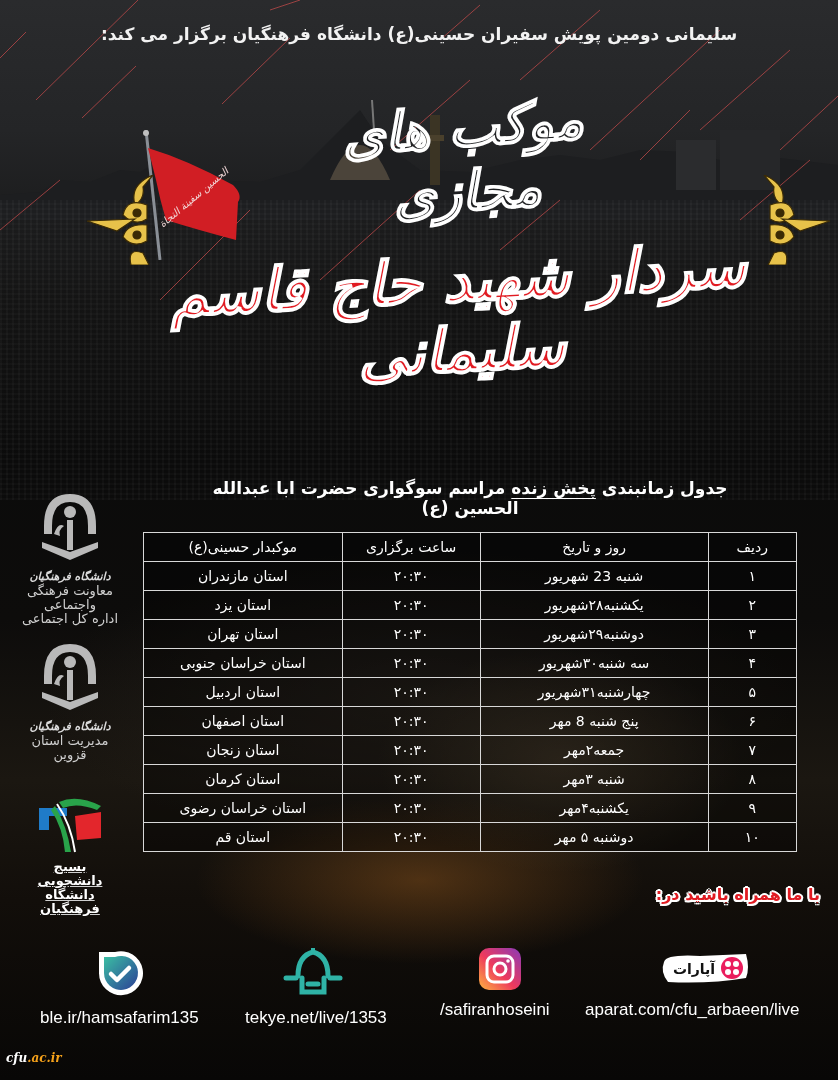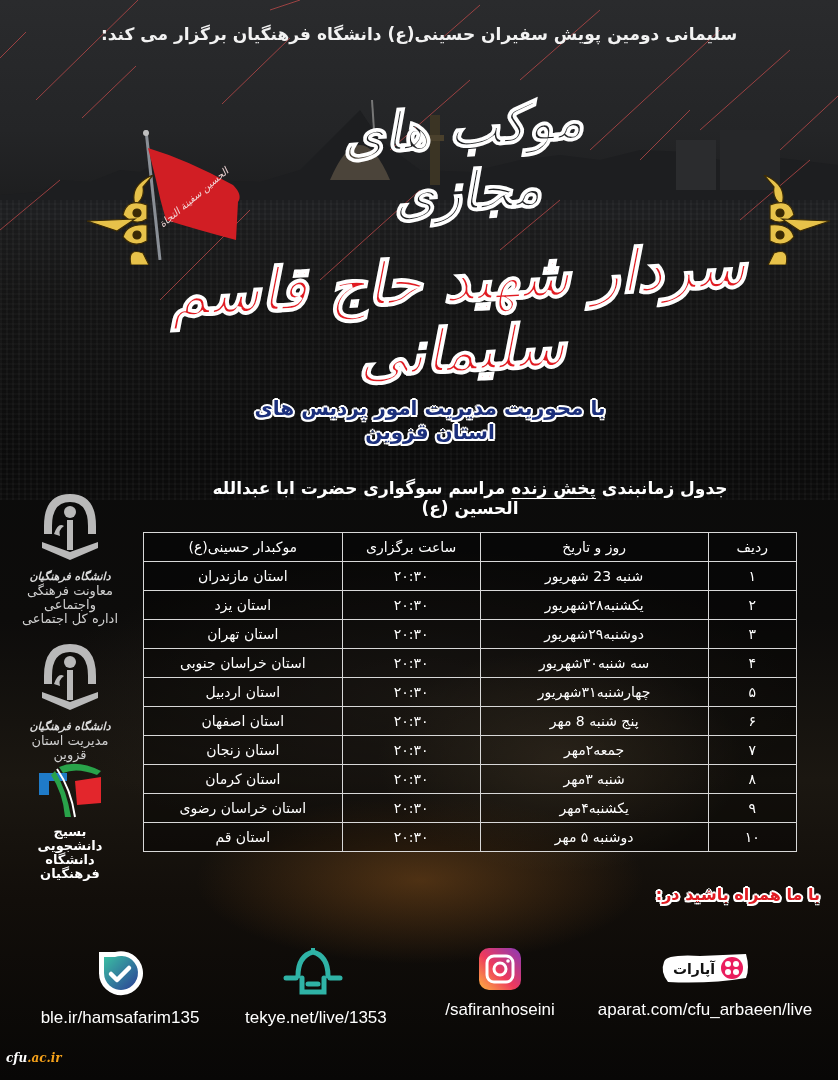--- a/index.html
+++ b/index.html
@@ -56,27 +56,27 @@
   .schedule .c-date { width: 211px; }
   .schedule .c-time { width: 128px; }
   .schedule .c-host { width: 184px; }
   .schedule tr { background: rgba(0,0,0,0.35); }
 
   .logo-block { position: absolute; left: 20px; width: 100px; text-align: center; direction: rtl; color: #cfcfcf; }
   .logo-block .line { font-size: 13px; line-height: 14px; }
   .logo-block .brand { font-size: 11px; font-style: italic; font-weight: bold; line-height: 14px; color: #dcdcdc; }
   .logo1 { top: 490px; }
   .logo2 { top: 640px; }
-  .logo3 { top: 761px; }
+  .logo3 { top: 796px; text-decoration: underline; }
 
   .with-us { position: absolute; left: 640px; top: 885px; width: 180px; text-align: right; direction: rtl;
     font-size: 16px; font-weight: bold; color: #e11b22;
     text-shadow: 2px 0 0 #fff, -2px 0 0 #fff, 0 2px 0 #fff, 0 -2px 0 #fff, 1.5px 1.5px 0 #fff, -1.5px -1.5px 0 #fff, 1.5px -1.5px 0 #fff, -1.5px 1.5px 0 #fff; }
 
-  .social { position: absolute; top: 948px; text-align: center; }
+  .social { position: absolute; top: 948px; }
   .social .icon { display: block; margin: 0 auto; }
   .social .link { display: block; margin-top: 10px; font-family: Liberation Sans, sans-serif; font-size: 17px; color: #fff; white-space: nowrap; }
   .s-bale { left: 40px; width: 160px; }
   .s-tekye { left: 245px; width: 135px; }
   .s-insta { left: 440px; width: 120px; }
   .s-aparat { left: 585px; width: 240px; }
 
   .watermark { position: absolute; left: 6px; top: 1051px; font-family: "DejaVu Serif", serif; font-size: 12px; font-weight: bold; font-style: italic; color: #fff; }
   .watermark .acc { color: #f6a21a; }
 </style>
@@ -145,21 +145,20 @@
       <path d="M22 44 L70 46 L40 56 Z"></path>
       <path d="M10 50 Q30 48 34 62 Q24 74 10 66 Z"></path>
       <path d="M14 78 Q30 72 26 90 L8 90 Z"></path>
       <circle cx="20" cy="38" r="4" fill="#3a2a05"></circle>
       <circle cx="20" cy="60" r="4" fill="#3a2a05"></circle>
     </g>
   </svg>
 
   <div class="title1">موکب های مجازی</div>
   <div class="title2">سردار شهید حاج قاسم سلیمانی</div>
-  <div class="subtitle">با محوریت مدیریت امور پردیس های استان قزوین</div>
 
   <div class="table-caption">
     <span>جدول زمانبندی </span><span class="u">پخش زنده</span><span> مراسم سوگواری حضرت ابا عبدالله الحسین (ع)</span>
   </div>
 
   <table class="schedule">
     <thead>
       <tr>
         <th class="c-row">ردیف</th>
         <th class="c-date">روز و تاریخ</th>

